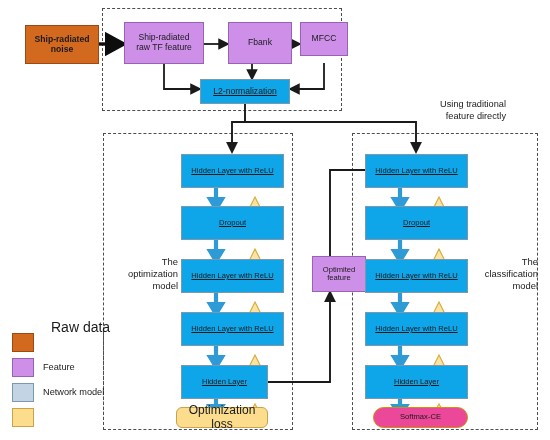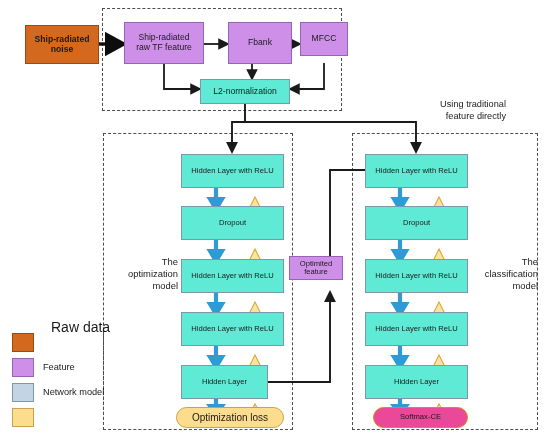--- a/index.html
+++ b/index.html
@@ -10,21 +10,21 @@
   }
   #stage{position:absolute;inset:0;width:550px;height:440px;}
   svg.layer{position:absolute;left:0;top:0;width:550px;height:440px;overflow:visible;}
   .box{
     position:absolute;box-sizing:border-box;
     display:flex;align-items:center;justify-content:center;text-align:center;
     border:1px solid #7a7a7a;line-height:1.12;
   }
   .b-raw{background:#D2691E;border-color:#9c4a12;color:#1a1a1a;}
   .b-feat{background:#CE8FE8;border-color:#9a62b4;}
-  .b-net{background:#5eead4;border-color:#7d97ad;}
+  .b-net{background:#0ea5e9;border-color:#7d97ad;text-decoration:underline;}
   .b-loss{background:#FCDD8E;border-color:#c9a24a;border-radius:14px;}
   .b-loss2{background:#ec4899;border-color:#cf8f08;border-radius:14px;}
   .lbl{position:absolute;font-weight:normal;text-align:right;line-height:1.25;}
   .legend-sw{position:absolute;width:22px;height:19px;box-sizing:border-box;border:1px solid #7a7a7a;}
   .legend-tx{position:absolute;line-height:1;}
   .dash{position:absolute;box-sizing:border-box;border:1.4px dashed #4d4d4d;background:transparent;}
 </style>
 </head>
 <body>
 
@@ -132,23 +132,23 @@
 
   <div class="box b-feat" style="left:300px;top:22px;width:48px;height:34px;font-size:8.6px;">MFCC</div>
 
   <div class="box b-net" style="left:200px;top:79px;width:90px;height:25px;font-size:8.6px;">L2-normalization</div>
 
   <div class="box b-net" style="left:181px;top:154px;width:103px;height:34px;font-size:7.6px;">Hidden Layer with ReLU</div>
   <div class="box b-net" style="left:181px;top:206px;width:103px;height:34px;font-size:7.6px;">Dropout</div>
   <div class="box b-net" style="left:181px;top:259px;width:103px;height:34px;font-size:7.6px;">Hidden Layer with ReLU</div>
   <div class="box b-net" style="left:181px;top:312px;width:103px;height:34px;font-size:7.6px;">Hidden Layer with ReLU</div>
   <div class="box b-net" style="left:181px;top:365px;width:87px;height:34px;font-size:7.6px;">Hidden Layer</div>
-  <div class="box b-loss" style="left:176px;top:407px;width:108px;height:21px;font-size:10px;">Optimization loss</div>
+  <div class="box b-loss" style="left:176px;top:407px;width:92px;height:21px;font-size:12px;border-radius:6px;">Optimization loss</div>
 
-  <div class="box b-feat" style="left:289px;top:256px;width:54px;height:24px;font-size:7.6px;white-space:pre-line;">Optimited
+  <div class="box b-feat" style="left:312px;top:256px;width:54px;height:36px;font-size:7.6px;white-space:pre-line;">Optimited
 feature</div>
 
   <div class="box b-net" style="left:365px;top:154px;width:103px;height:34px;font-size:7.6px;">Hidden Layer with ReLU</div>
   <div class="box b-net" style="left:365px;top:206px;width:103px;height:34px;font-size:7.6px;">Dropout</div>
   <div class="box b-net" style="left:365px;top:259px;width:103px;height:34px;font-size:7.6px;">Hidden Layer with ReLU</div>
   <div class="box b-net" style="left:365px;top:312px;width:103px;height:34px;font-size:7.6px;">Hidden Layer with ReLU</div>
   <div class="box b-net" style="left:365px;top:365px;width:103px;height:34px;font-size:7.6px;">Hidden Layer</div>
   <div class="box b-loss2" style="left:373px;top:407px;width:95px;height:21px;font-size:7.6px;">Softmax-CE</div>
 
   <div class="lbl" style="left:366px;top:99px;width:140px;font-size:9.2px;white-space:pre-line;">Using traditional

